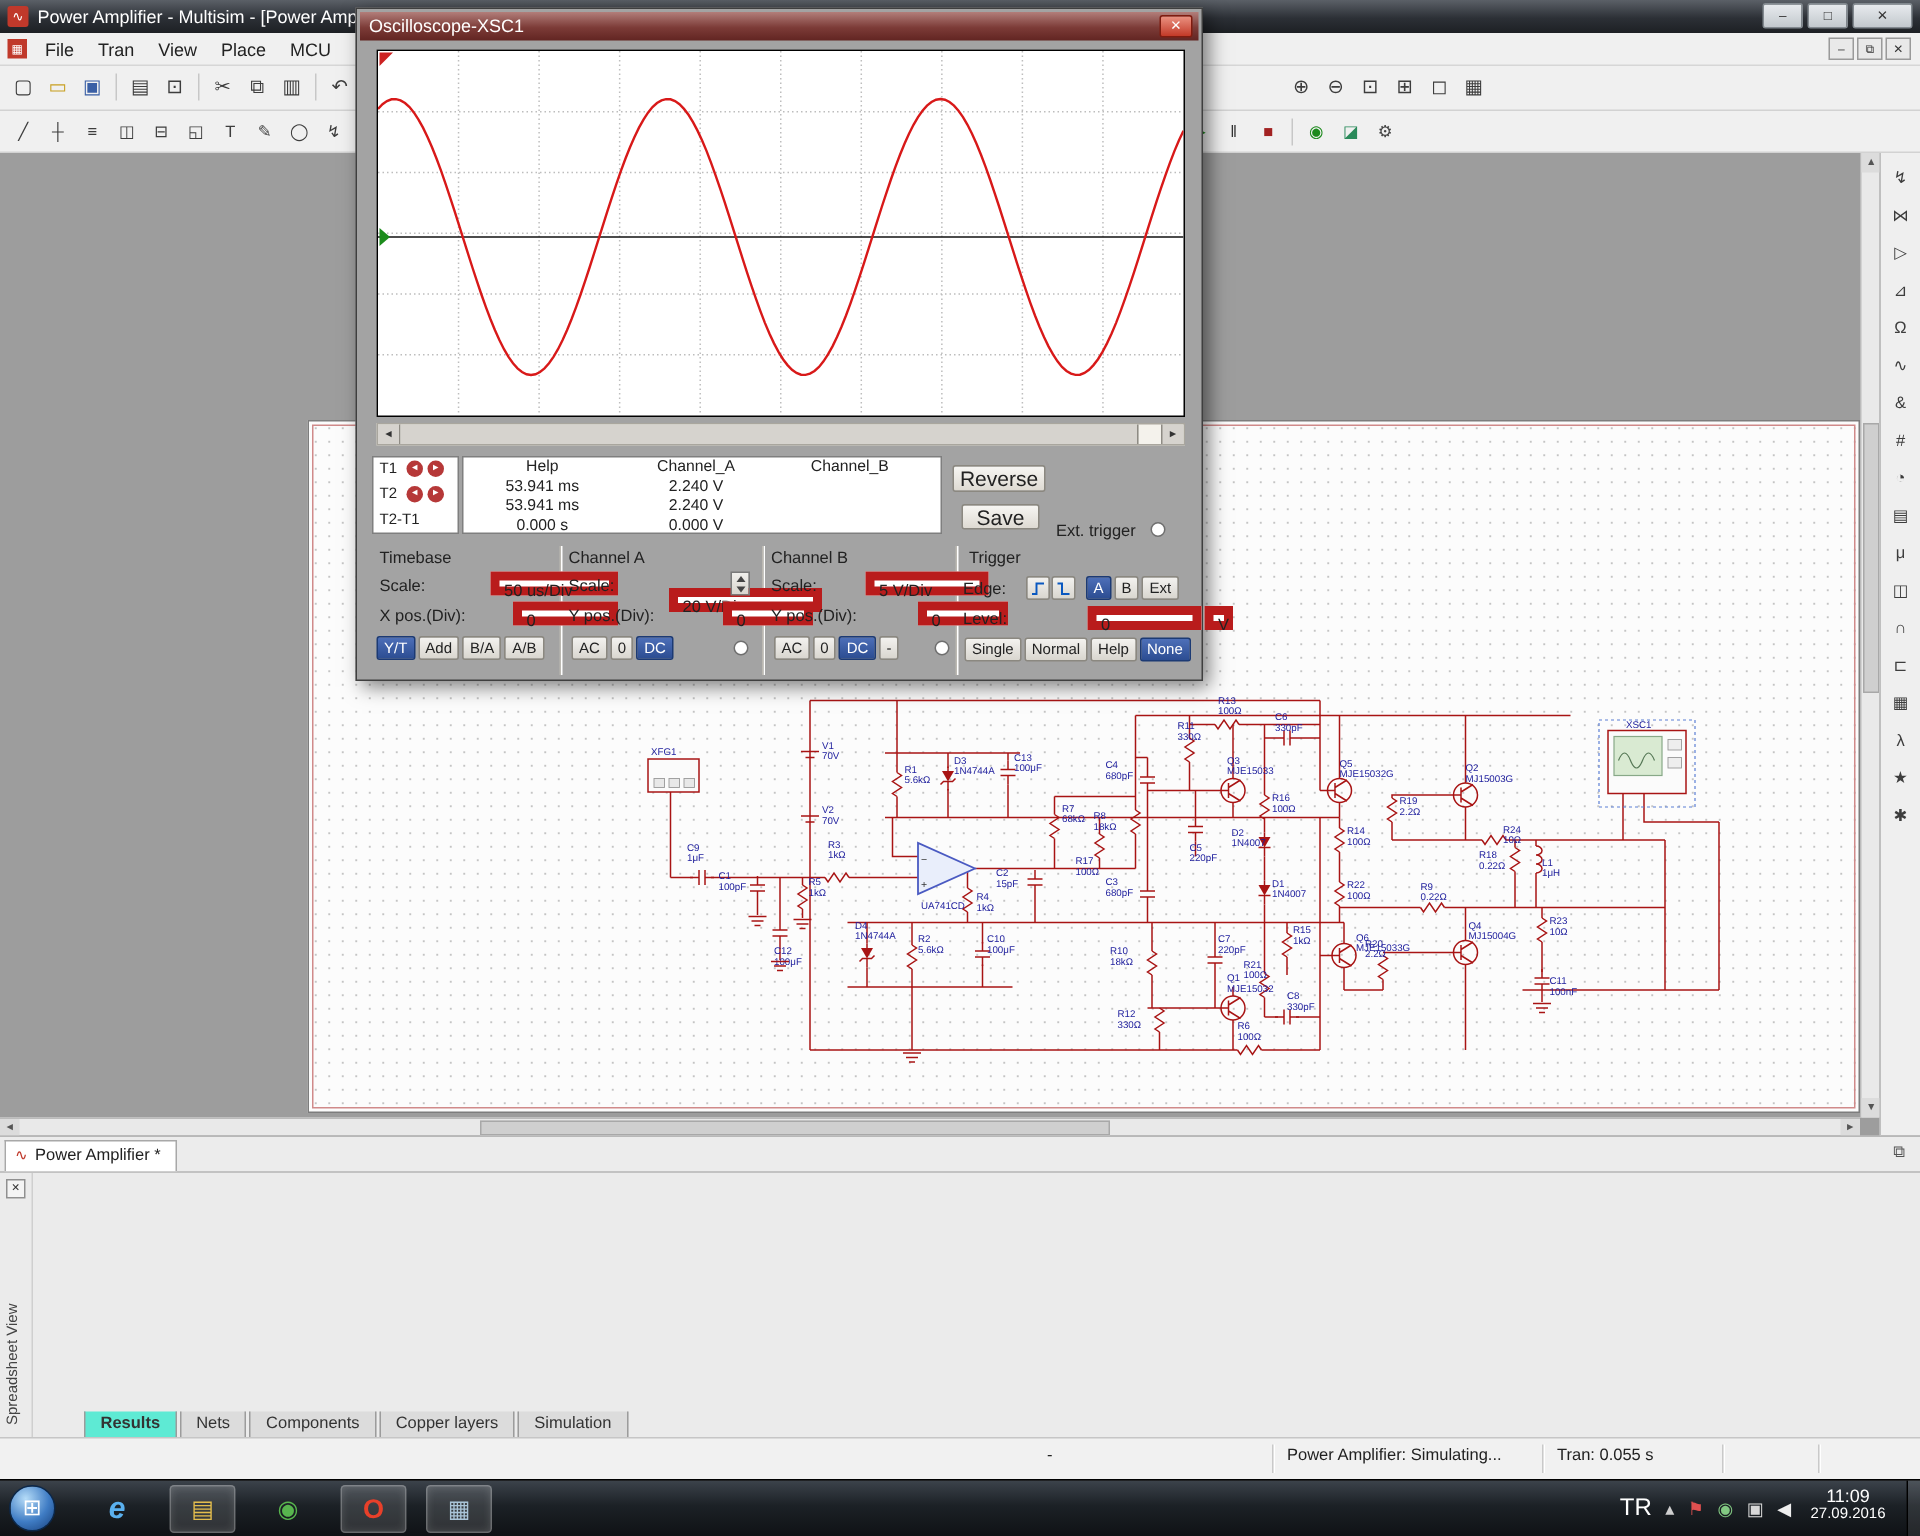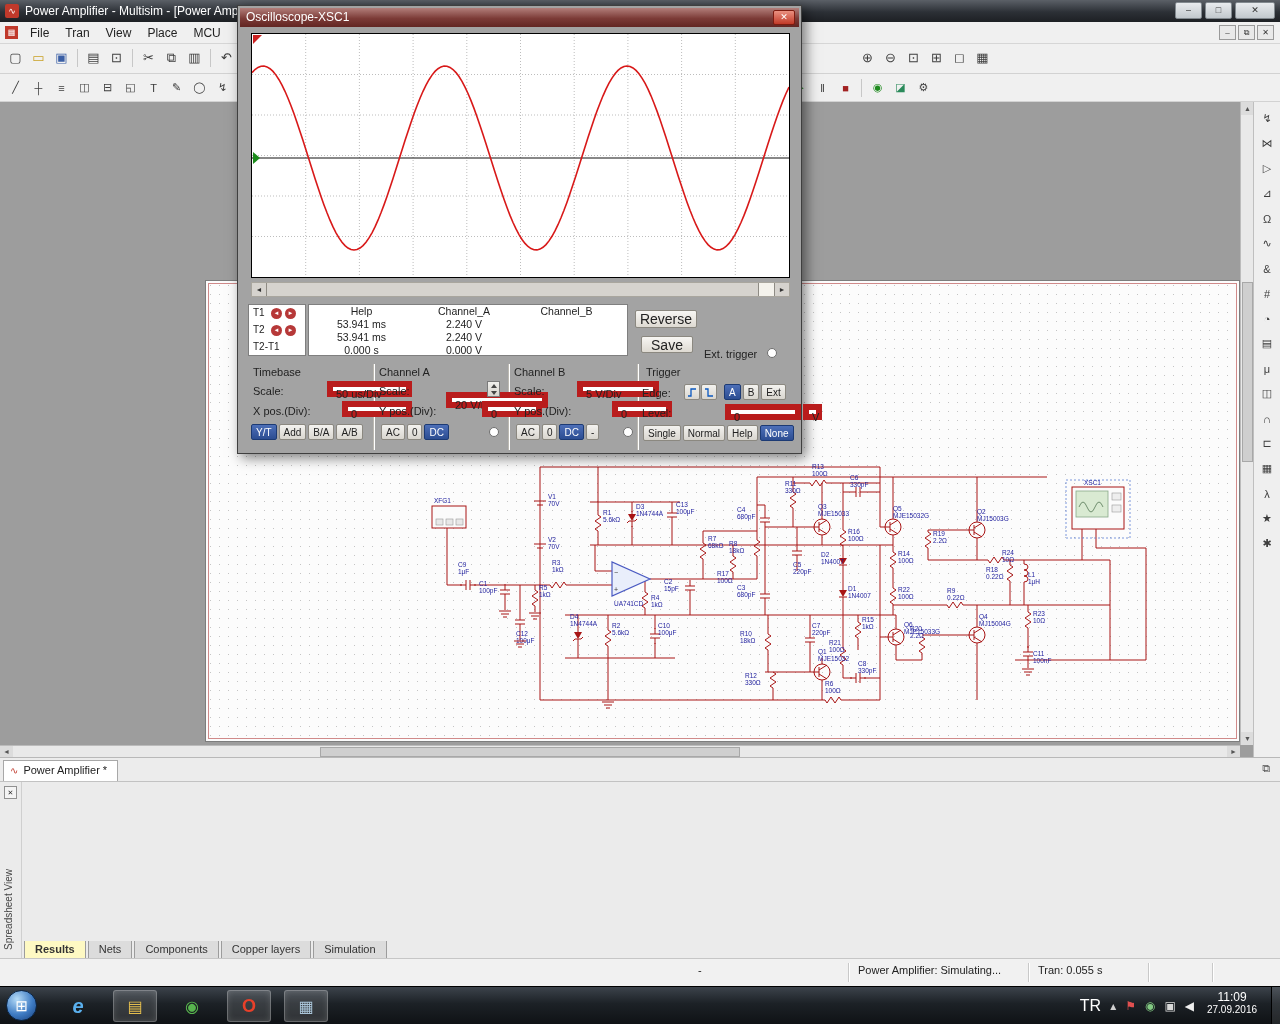--- a/index.html
+++ b/index.html
@@ -50,21 +50,21 @@
   #designbar .rbtn{position:absolute;right:10px;top:4px;font-size:11px;color:#555;}
 
   
   #ssview{left:0;top:781px;width:1280px;height:177px;background:#ebebeb;border-top:1px solid #c2c2c2;z-index:5;}
   #ssside{position:absolute;left:0;top:0;width:22px;height:177px;border-right:1px solid #cfcfcf;}
   #ssside .xbtn{position:absolute;left:4px;top:4px;width:13px;height:13px;border:1px solid #909090;background:#f4f4f4;font-size:7px;text-align:center;line-height:12px;color:#333;}
   #ssside .rot{position:absolute;left:3px;top:28px;height:140px;writing-mode:vertical-rl;transform:rotate(180deg);font-size:10px;color:#444;}
   #sslog{position:absolute;left:24px;top:4px;width:1250px;height:153px;background:#fff;border:1px solid #9c9c9c;font-size:11px;padding:7px 0 0 14px;}
   #sstabs{position:absolute;left:24px;top:159px;display:flex;gap:2px;}
   .stab{padding:2px 10px 3px 10px;border:1px solid #9c9c9c;border-top:none;background:#dcdcdc;font-size:11px;color:#333;}
-  .stab.active{background:#fef9c3;font-weight:bold;}
+  .stab.active{background:#5eead4;font-weight:bold;margin-left:32px;}
 
   
   #statusbar{left:0;top:958px;width:1280px;height:28px;background:#f1f1f1;border-top:1px solid #c6c6c6;z-index:5;font-size:11px;}
   .sbcell{position:absolute;top:5px;}
   .sbline{position:absolute;top:4px;bottom:4px;width:1px;background:#c9c9c9;box-shadow:1px 0 0 #fff;}
 
   
   #taskbar{left:0;top:986px;width:1280px;height:38px;background:linear-gradient(#3c434b,#1c2126 45%,#0f1215);border-top:1px solid #000;z-index:5;}
   #startorb{position:absolute;left:6px;top:3px;width:31px;height:31px;border-radius:50%;background:radial-gradient(circle at 35% 28%,#b5dcf8,#3f7cc4 55%,#173f7a);border:1px solid #0c2748;color:#fff;font-size:15px;text-align:center;line-height:30px;}
   #tapps{position:absolute;left:56px;top:3px;display:flex;gap:13px;}

